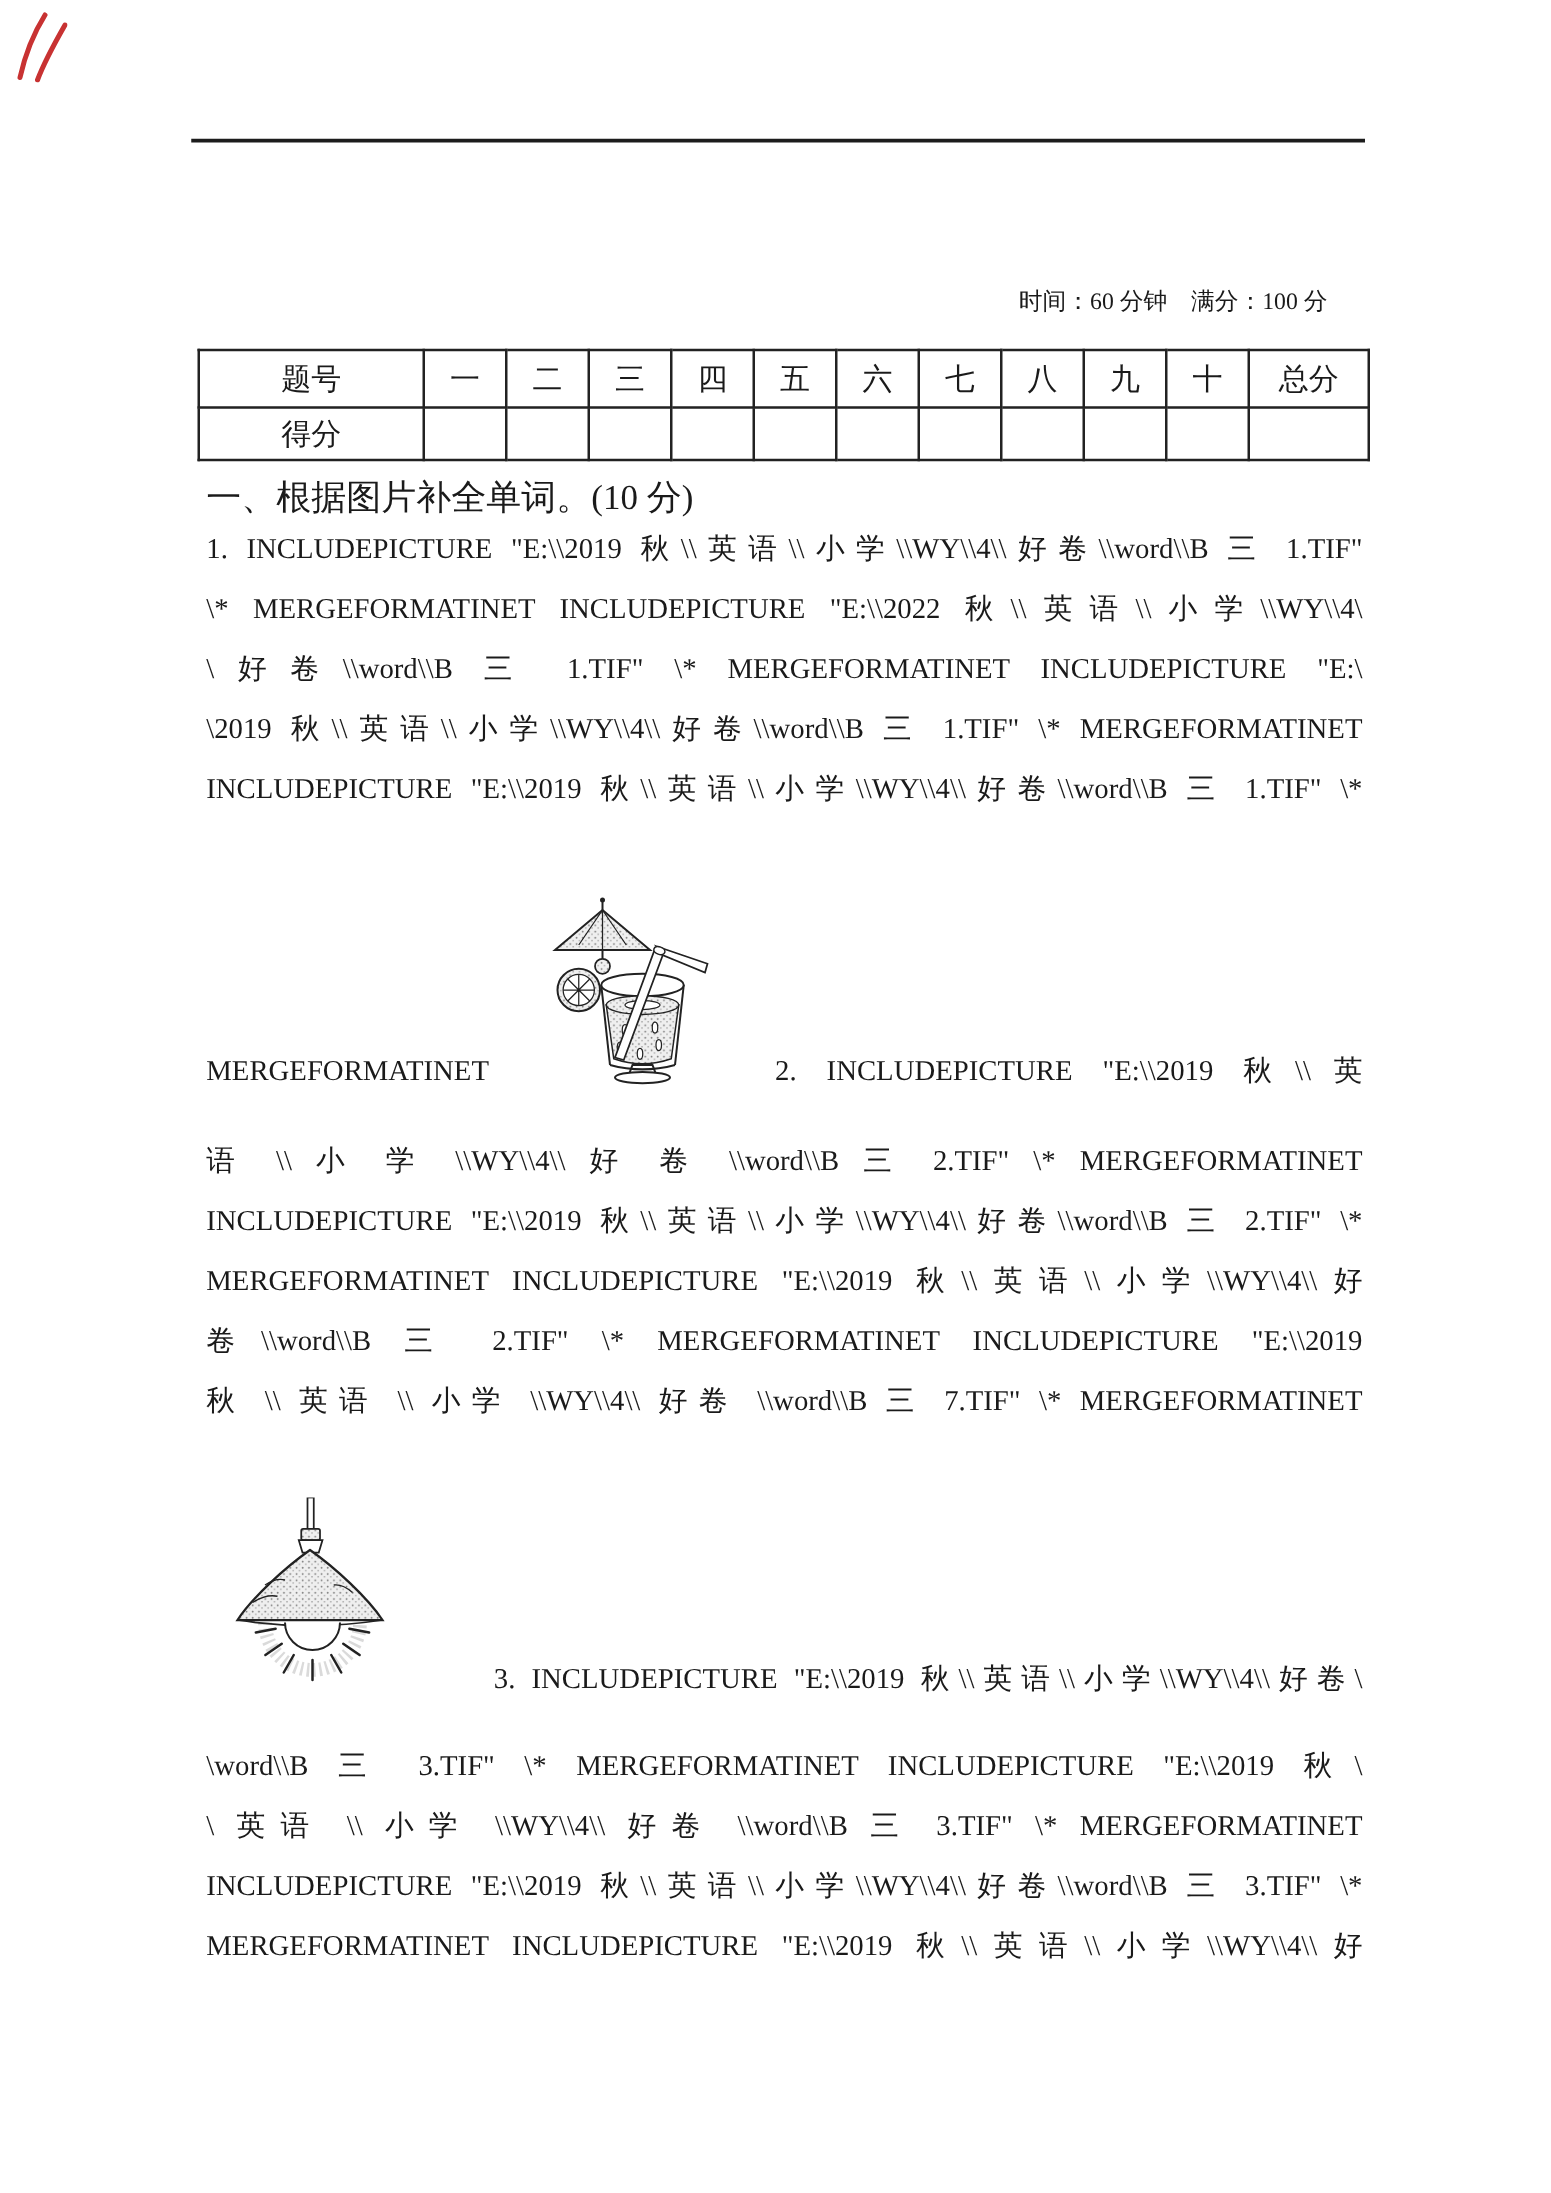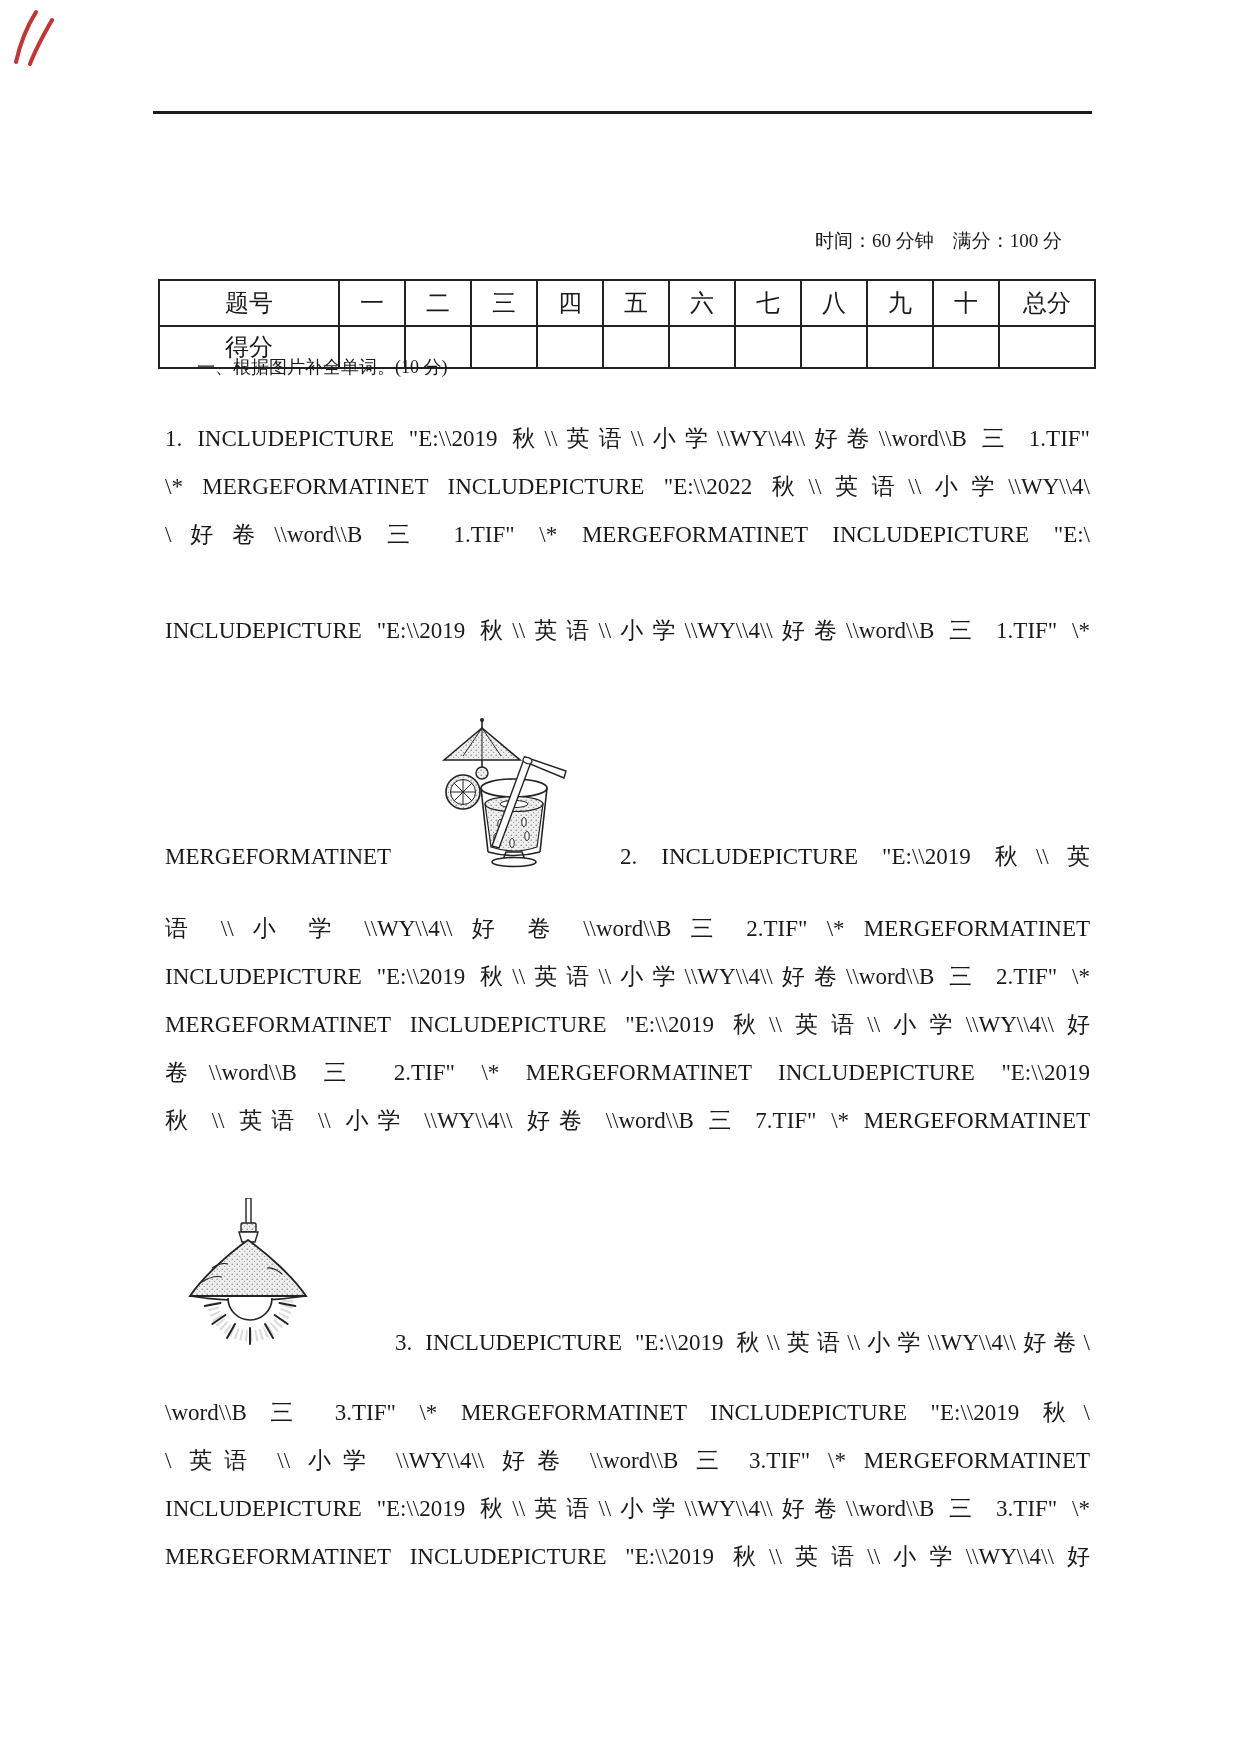--- a/index.html
+++ b/index.html
@@ -7,21 +7,21 @@
        font-family:"Liberation Serif","DejaVu Serif",serif;color:#1a1a1a;overflow:hidden;}
   .rule{position:absolute;left:153px;top:111px;width:939px;height:3px;background:#1c1c1c;}
   .title{position:absolute;left:155px;top:150px;width:937px;margin:0;text-align:center;
          font-size:37px;font-weight:bold;letter-spacing:3px;}
   .meta{position:absolute;left:165px;top:228px;width:897px;text-align:right;font-size:19px;}
   table.score{position:absolute;left:158px;top:279px;width:936px;border-collapse:collapse;
          table-layout:fixed;font-size:24px;text-align:center;}
   table.score td{border:2px solid #222;padding:0;overflow:hidden;}
   table.score tr.r1 td{height:44px;}
   table.score tr.r2 td{height:40px;margin-left:24px;}
-  .heading{position:absolute;left:165px;top:355px;font-size:18px;margin-left:32px;}
+  .heading{position:absolute;left:165px;top:379px;font-size:28px;}
   .tl{position:absolute;left:165px;width:925px;height:32px;font-size:23px;line-height:30px;
       text-align:justify;text-align-last:justify;}
   .frag{position:absolute;font-size:23px;line-height:30px;}
   .fragj{position:absolute;font-size:23px;line-height:30px;text-align:justify;text-align-last:justify;}
   .art{position:absolute;}
 </style>
 </head>
 <body>
 
 <div class="doc">
@@ -81,20 +81,21 @@
       <td></td>
     </tr>
   </tbody>
     </table>
 
   <div class="heading">一、根据图片补全单词。(10 分)</div>
 
   <div class="tl" style="top:424px">1.  INCLUDEPICTURE  "E:\\2019 秋\\英语\\小学\\WY\\4\\好卷\\word\\B 三 1.TIF"</div>
   <div class="tl" style="top:472px">\* MERGEFORMATINET  INCLUDEPICTURE   "E:\\2022 秋\\英语\\小学\\WY\\4\</div>
   <div class="tl" style="top:520px">\好卷\\word\\B 三 1.TIF"  \*  MERGEFORMATINET  INCLUDEPICTURE   "E:\</div>
+  <div class="tl" style="top:568px">\2019 秋\\英语\\小学\\WY\\4\\好卷\\word\\B 三 1.TIF"  \*  MERGEFORMATINET</div>
   <div class="tl" style="top:616px">INCLUDEPICTURE   "E:\\2019 秋\\英语\\小学\\WY\\4\\好卷\\word\\B 三 1.TIF"  \*</div>
 
   <svg class="art" style="left:430px;top:714px" width="142" height="154" viewBox="0 0 142 154">
     <defs>
       <pattern id="stipA" width="5" height="5" patternUnits="userSpaceOnUse">
         <rect width="5" height="5" fill="#efefef"></rect>
         <circle cx="1.2" cy="1.2" r="0.7" fill="#777"></circle>
         <circle cx="3.6" cy="3.4" r="0.6" fill="#999"></circle>
       </pattern>
     </defs>

